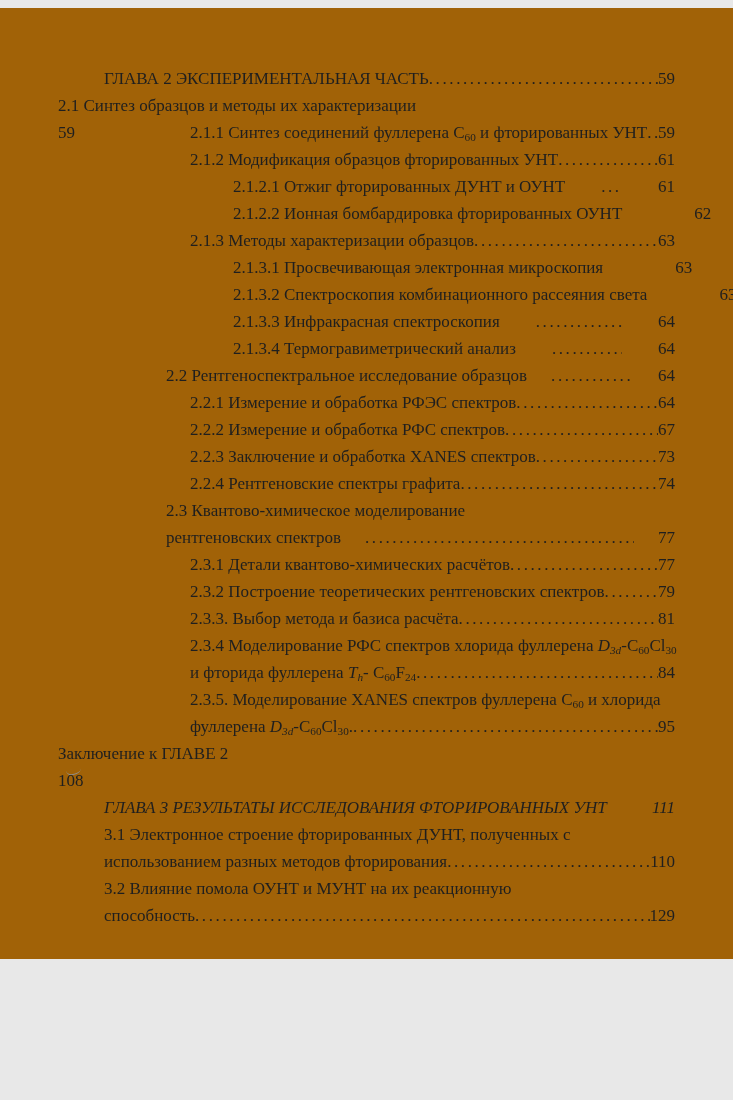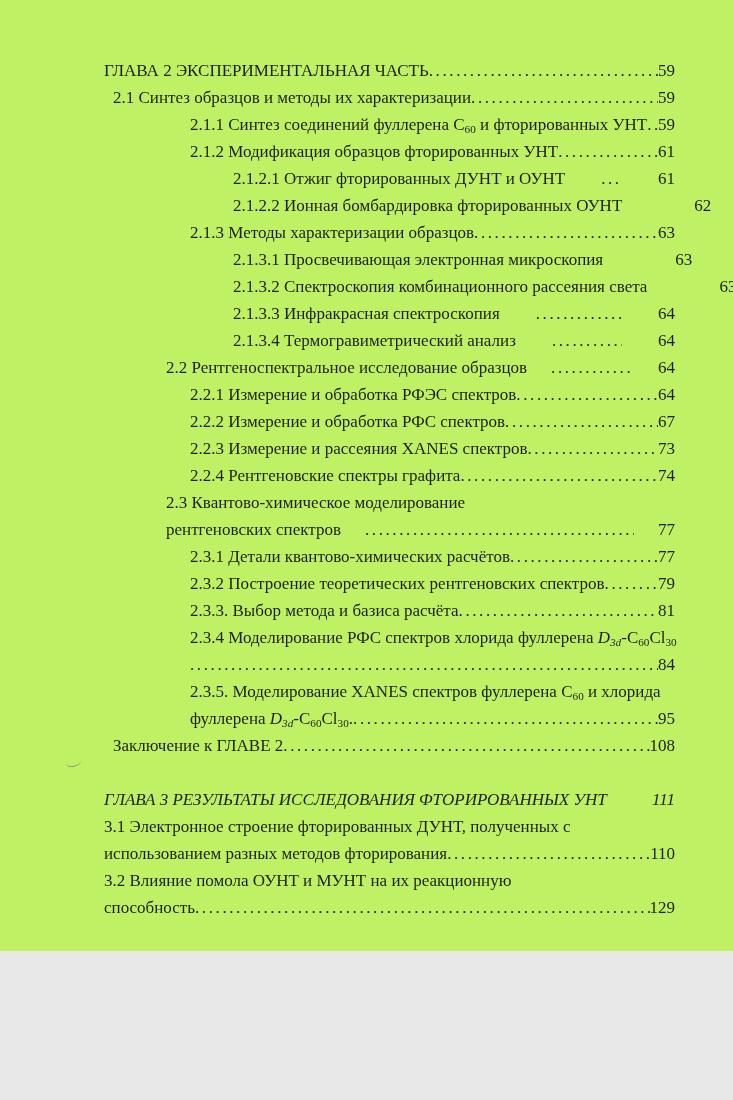--- a/index.html
+++ b/index.html
@@ -4,41 +4,41 @@
 <style>
   html, body {
     margin: 0;
     padding: 0;
     background: #e8e8e8;
   }
   .page {
     position: relative;
     width: 733px;
     height: 951px;
-    margin: 0 auto;
-    background: #bef264;
+    margin: 8px auto;
+    background: #a16207;
     color: #1f1f1f;
     font-family: "Liberation Serif", "DejaVu Serif", serif;
     font-size: 17px;
     line-height: 27px;
     overflow: hidden;
   }
   .toc {
     padding-top: 57px;
     padding-right: 58px;
   }
   .row {
     display: flex;
     align-items: baseline;
     height: 27px;
     white-space: nowrap;
   }
   .row.gap-before { margin-top: 27px; font-style: italic; }
   .l0  { padding-left: 104px; }
-  .l1  { padding-left: 113px; }
+  .l1  { padding-left: 58px; flex-direction: column; }
   .l1b { padding-left: 166px; gap: 24px; }
   .l1c { padding-left: 104px; }
   .l2  { padding-left: 190px; text-align: right; }
   .l3  { padding-left: 233px; gap: 36px; }
   .title { flex: 0 0 auto; }
   .leader {
     flex: 1 1 auto;
     min-width: 0;
     overflow: hidden;
     white-space: nowrap;
@@ -139,21 +139,21 @@
         <span class="title">2.2.1 Измерение и обработка РФЭС спектров</span>
         <span class="leader dotted"></span>
         <span class="pagenum">64</span>
       </div>
       <div class="row l2">
         <span class="title">2.2.2 Измерение и обработка РФС спектров</span>
         <span class="leader dotted"></span>
         <span class="pagenum">67</span>
       </div>
       <div class="row l2">
-        <span class="title">2.2.3 Измерение и рассеяния XANES спектров</span>
+        <span class="title">2.2.3 Заключение и обработка XANES спектров</span>
         <span class="leader dotted"></span>
         <span class="pagenum">73</span>
       </div>
       <div class="row l2">
         <span class="title">2.2.4 Рентгеновские спектры графита</span>
         <span class="leader dotted"></span>
         <span class="pagenum">74</span>
       </div>
       <div class="row l1b">
         <span class="title">2.3 Квантово-химическое моделирование</span>
@@ -175,20 +175,21 @@
       </div>
       <div class="row l2">
         <span class="title">2.3.3. Выбор метода и базиса расчёта</span>
         <span class="leader dotted"></span>
         <span class="pagenum">81</span>
       </div>
       <div class="row l2">
         <span class="title"><span>2.3.4 Моделирование РФС спектров хлорида фуллерена </span><span class="it">D</span><span class="it sub">3d</span><span>-C</span><span class="sub">60</span><span>Cl</span><span class="sub">30</span></span>
       </div>
       <div class="row l2">
+        <span class="title"><span>и фторида фуллерена </span><span class="it">T</span><span class="it sub">h</span><span>- C</span><span class="sub">60</span><span>F</span><span class="sub">24</span></span>
         <span class="leader dotted"></span>
         <span class="pagenum">84</span>
       </div>
       <div class="row l2">
         <span class="title"><span>2.3.5. Моделирование XANES спектров фуллерена C</span><span class="sub">60</span><span> и хлорида</span></span>
       </div>
       <div class="row l2">
         <span class="title"><span>фуллерена </span><span class="it">D</span><span class="it sub">3d</span><span>-C</span><span class="sub">60</span><span>Cl</span><span class="sub">30</span><span>.</span></span>
         <span class="leader dotted"></span>
         <span class="pagenum">95</span>

